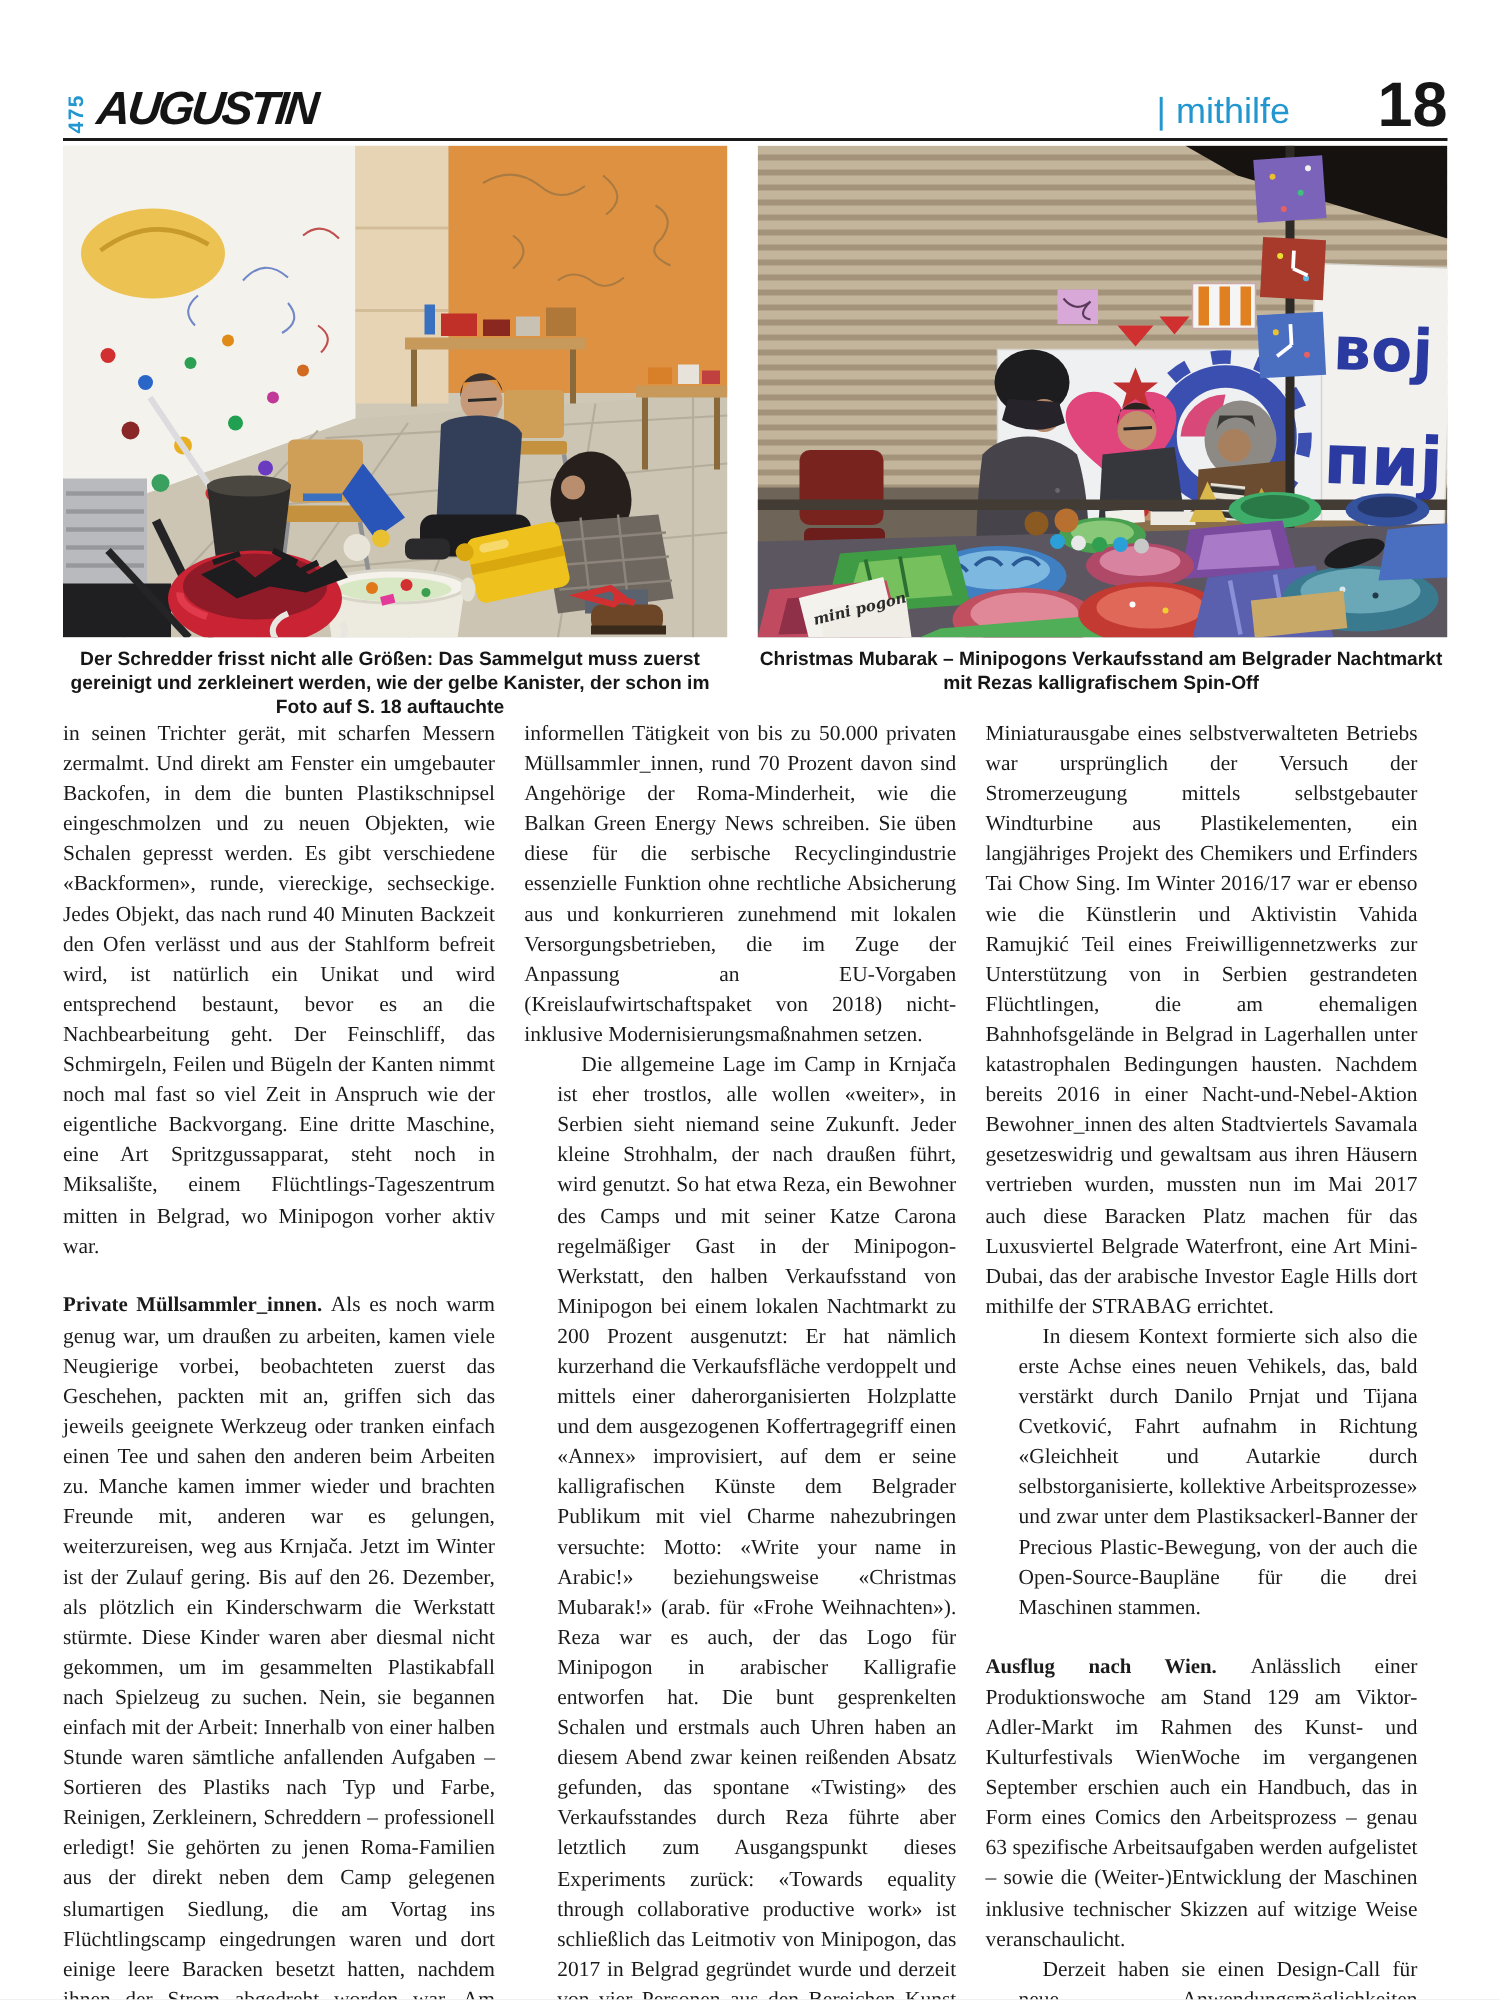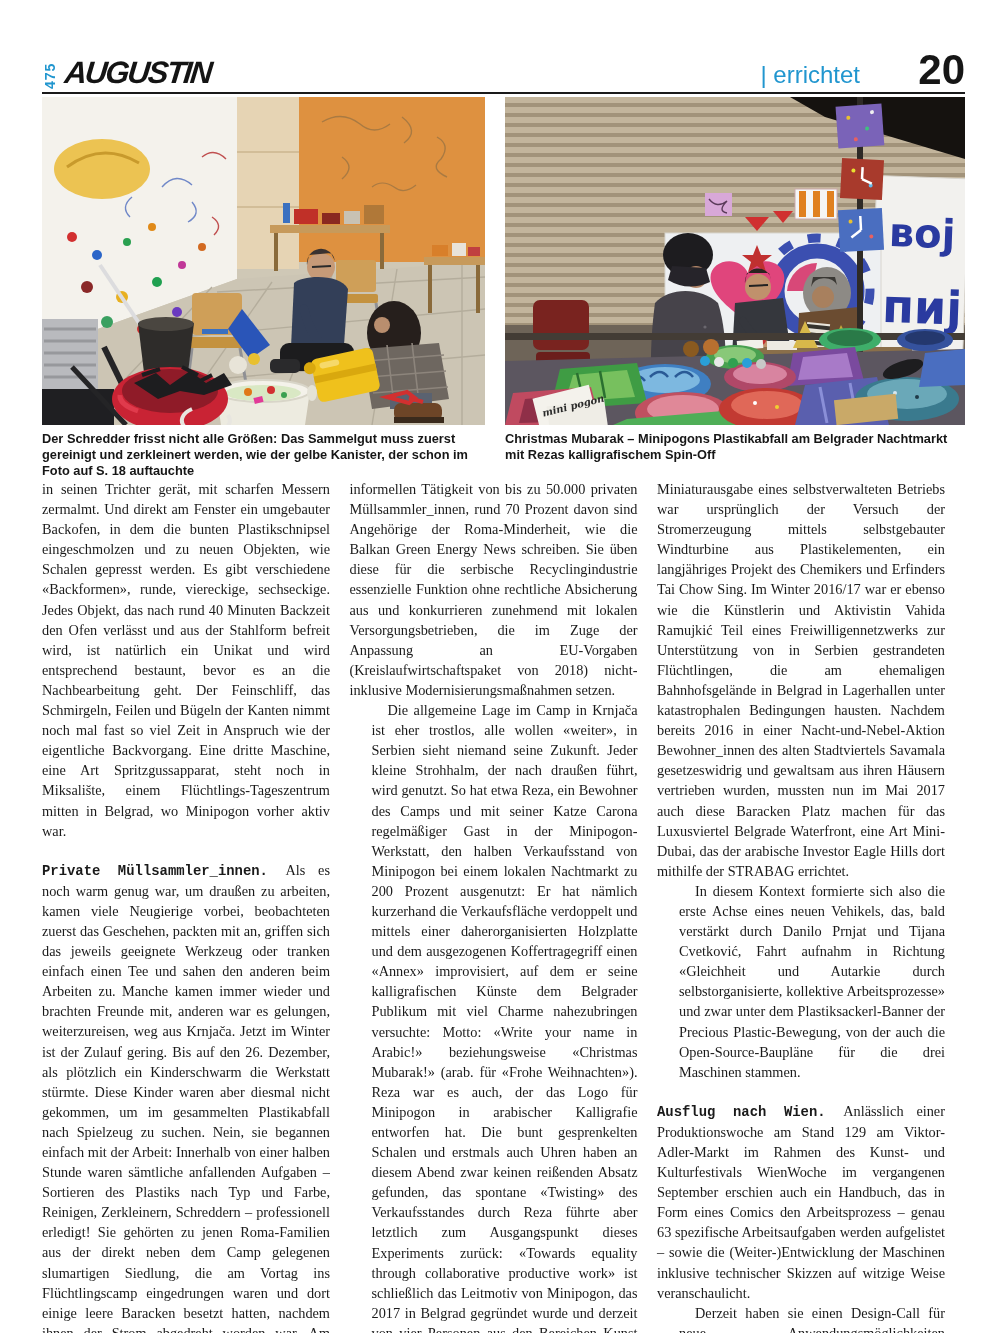--- a/index.html
+++ b/index.html
@@ -27,47 +27,47 @@
   }
   .masthead-rule { position:absolute; top:92px; left:42px; right:35px; height:2px; background:#1a1a1a; }
   
   .photo-row { position:absolute; top:97px; left:42px; }
   .photo { position:absolute; top:0; overflow:hidden; }
   .photo-1 { left:0; width:443px; height:328px; }
   .photo-2 { left:463px; width:460px; height:328px; }
   .caption {
     position:absolute; top:431px;
     font-family:"Liberation Sans", sans-serif; font-weight:bold;
-    font-size:12.8px; line-height:15.8px; color:#161616;
+    font-size:12.8px; line-height:15.8px; color:#161616;text-align:center;
   }
   .caption-1 { left:42px; width:436px; }
   .caption-2 { left:505px; width:458px; }
   
   .article { position:absolute; top:479px; left:42px; width:903px; display:flex; justify-content:space-between; }
   .column { width:288px; }
   .para { margin:0; text-align:justify; font-size:14.3px; line-height:20.1px; position:relative; }
   .para.indent { text-indent:16px;margin-left:22px; }
   .para.space-before { margin-top:19px; }
-  .seg-lead { font-family:Liberation Mono, monospace; font-weight:bold; font-size:13.9px;margin-top:40px; }
+  .seg-lead { font-family:Liberation Serif, serif; font-weight:bold; font-size:13.9px;margin-top:40px; }
   .seg-italic { }
 </style>
 </head>
 <body>
 
 <div class="page">
 
   <div class="masthead">
     <div class="issue-number">475</div>
     <svg class="logo-svg" width="165" height="42" viewBox="0 0 165 42">
       <g transform="skewX(-6) translate(8,0)">
         <text x="0" y="31" style="font-family:'Liberation Sans',sans-serif;font-weight:bold;font-style:italic;font-size:31px;letter-spacing:-2px;fill:#141414;">AUGUSTIN</text>
       </g>
     </svg>
-    <div class="section-label">| errichtet</div>
-    <div class="page-number">20</div>
+    <div class="section-label">| mithilfe</div>
+    <div class="page-number">18</div>
   </div>
   <div class="masthead-rule"></div>
 
   <div class="photo-row">
 
     <div class="photo photo-1">
       <svg width="443" height="328" viewBox="0 0 443 328">
 
         <rect x="0" y="0" width="443" height="328" fill="#cfc8b6"></rect>
         <polygon points="0,0 195,0 195,182 0,252" fill="#f4f2ec"></polygon>
@@ -395,21 +395,21 @@
           <rect x="40" y="308" width="58" height="30" fill="#efede6" transform="rotate(6 69 323)"></rect>
           <text x="36" y="314" style="font-family:'DejaVu Serif',serif;font-style:italic;font-weight:bold;font-size:10px;fill:#2a2a2a;">mini pogon</text>
         </g>
         <rect x="330" y="300" width="62" height="25" fill="#c9a968" transform="rotate(-6 361 312)"></rect>
         <ellipse cx="398" cy="272" rx="21" ry="8" fill="#1d1d1f" transform="rotate(-18 398 272)"></ellipse>
       </svg>
     </div>
   </div>
 
   <div class="caption caption-1">Der Schredder frisst nicht alle Größen: Das Sammelgut muss zuerst gereinigt und zerkleinert werden, wie der gelbe Kanister, der schon im Foto auf S. 18 auftauchte</div>
-  <div class="caption caption-2">Christmas Mubarak – Minipogons Plastikabfall am Belgrader Nachtmarkt mit Rezas kalligrafischem Spin-Off</div>
+  <div class="caption caption-2">Christmas Mubarak – Minipogons Verkaufsstand am Belgrader Nachtmarkt mit Rezas kalligrafischem Spin-Off</div>
 
   <div class="article">
     <div class="column" id="col-0">
         <p class="para"><span class="seg-normal">in seinen Trichter gerät, mit scharfen Messern zermalmt. Und direkt am Fenster ein umgebauter Backofen, in dem die bunten Plastikschnipsel eingeschmolzen und zu neuen Objekten, wie Schalen gepresst werden. Es gibt verschiedene «Backformen», runde, viereckige, sechseckige. Jedes Objekt, das nach rund 40 Minuten Backzeit den Ofen verlässt und aus der Stahlform befreit wird, ist natürlich ein Unikat und wird entsprechend bestaunt, bevor es an die Nachbearbeitung geht. Der Feinschliff, das Schmirgeln, Feilen und Bügeln der Kanten nimmt noch mal fast so viel Zeit in Anspruch wie der eigentliche Backvorgang. Eine dritte Maschine, eine Art Spritzgussapparat, steht noch in Miksalište, einem Flüchtlings-Tageszentrum mitten in Belgrad, wo Minipogon vorher aktiv war.</span></p>
         <p class="para space-before"><span class="seg-lead">Private Müllsammler_innen. </span><span class="seg-normal">Als es noch warm genug war, um draußen zu arbeiten, kamen viele Neugierige vorbei, beobachteten zuerst das Geschehen, packten mit an, griffen sich das jeweils geeignete Werkzeug oder tranken einfach einen Tee und sahen den anderen beim Arbeiten zu. Manche kamen immer wieder und brachten Freunde mit, anderen war es gelungen, weiterzureisen, weg aus Krnjača. Jetzt im Winter ist der Zulauf gering. Bis auf den 26. Dezember, als plötzlich ein Kinderschwarm die Werkstatt stürmte. Diese Kinder waren aber diesmal nicht gekommen, um im gesammelten Plastikabfall nach Spielzeug zu suchen. Nein, sie begannen einfach mit der Arbeit: Innerhalb von einer halben Stunde waren sämtliche anfallenden Aufgaben – Sortieren des Plastiks nach Typ und Farbe, Reinigen, Zerkleinern, Schreddern – professionell erledigt! Sie gehörten zu jenen Roma-Familien aus der direkt neben dem Camp gelegenen slumartigen Siedlung, die am Vortag ins Flüchtlingscamp eingedrungen waren und dort einige leere Baracken besetzt hatten, nachdem ihnen der Strom abgedreht worden war. Am nächsten Tag waren die Baracken geräumt und die Roma aus dem Camp wieder verschwunden. In Serbien beruht Abfallrecycling zum Großteil auf der</span></p>
       </div>
     <div class="column" id="col-1">
         <p class="para"><span class="seg-normal">informellen Tätigkeit von bis zu 50.000 privaten Müllsammler_innen, rund 70 Prozent davon sind Angehörige der Roma-Minderheit, wie die </span><span class="seg-italic">Balkan Green Energy News</span><span class="seg-normal"> schreiben. Sie üben diese für die serbische Recyclingindustrie essenzielle Funktion ohne rechtliche Absicherung aus und konkurrieren zunehmend mit lokalen Versorgungsbetrieben, die im Zuge der Anpassung an EU-Vorgaben (Kreislaufwirtschaftspaket von 2018) nicht-inklusive Modernisierungsmaßnahmen setzen.</span></p>
         <p class="para indent"><span class="seg-normal">Die allgemeine Lage im Camp in Krnjača ist eher trostlos, alle wollen «weiter», in Serbien sieht niemand seine Zukunft. Jeder kleine Strohhalm, der nach draußen führt, wird genutzt. So hat etwa Reza, ein Bewohner des Camps und mit seiner Katze Carona regelmäßiger Gast in der Minipogon-Werkstatt, den halben Verkaufsstand von Minipogon bei einem lokalen Nachtmarkt zu 200 Prozent ausgenutzt: Er hat nämlich kurzerhand die Verkaufsfläche verdoppelt und mittels einer daherorganisierten Holzplatte und dem ausgezogenen Koffertragegriff einen «Annex» improvisiert, auf dem er seine kalligrafischen Künste dem Belgrader Publikum mit viel Charme nahezubringen versuchte: Motto: «Write your name in Arabic!» beziehungsweise «Christmas Mubarak!» (arab. für «Frohe Weihnachten»). Reza war es auch, der das Logo für Minipogon in arabischer Kalligrafie entworfen hat. Die bunt gesprenkelten Schalen und erstmals auch Uhren haben an diesem Abend zwar keinen reißenden Absatz gefunden, das spontane «Twisting» des Verkaufsstandes durch Reza führte aber letztlich zum Ausgangspunkt dieses Experiments zurück: «Towards equality through collaborative productive work» ist schließlich das Leitmotiv von Minipogon, das 2017 in Belgrad gegründet wurde und derzeit von vier Personen aus den Bereichen Kunst und Forschung betrieben wird.</span></p>
         <p class="para space-before"><span class="seg-lead">Luxus- statt Barackenviertel. </span><span class="seg-normal">Das Wort «pogon» bedeutet auf BKS so viel wie Antrieb, Betrieb oder auch Werk. Ein Antrieb für diese</span></p>

